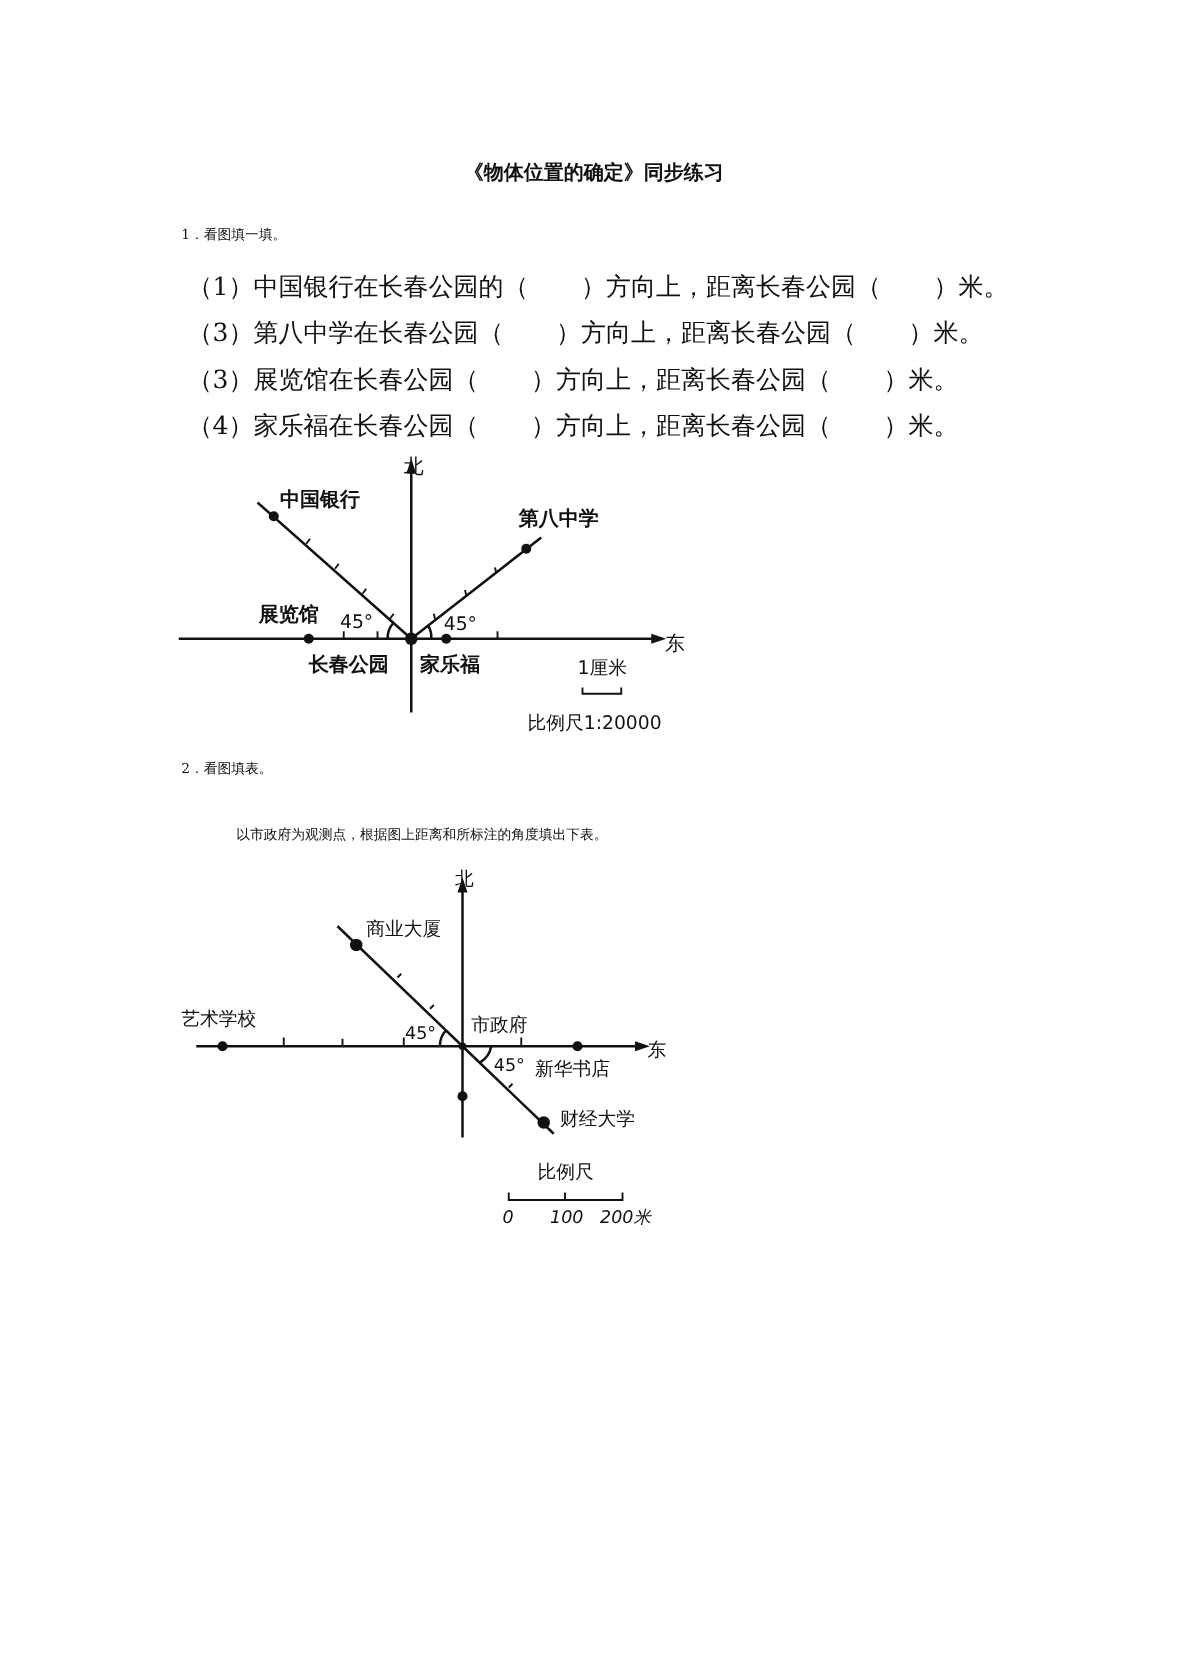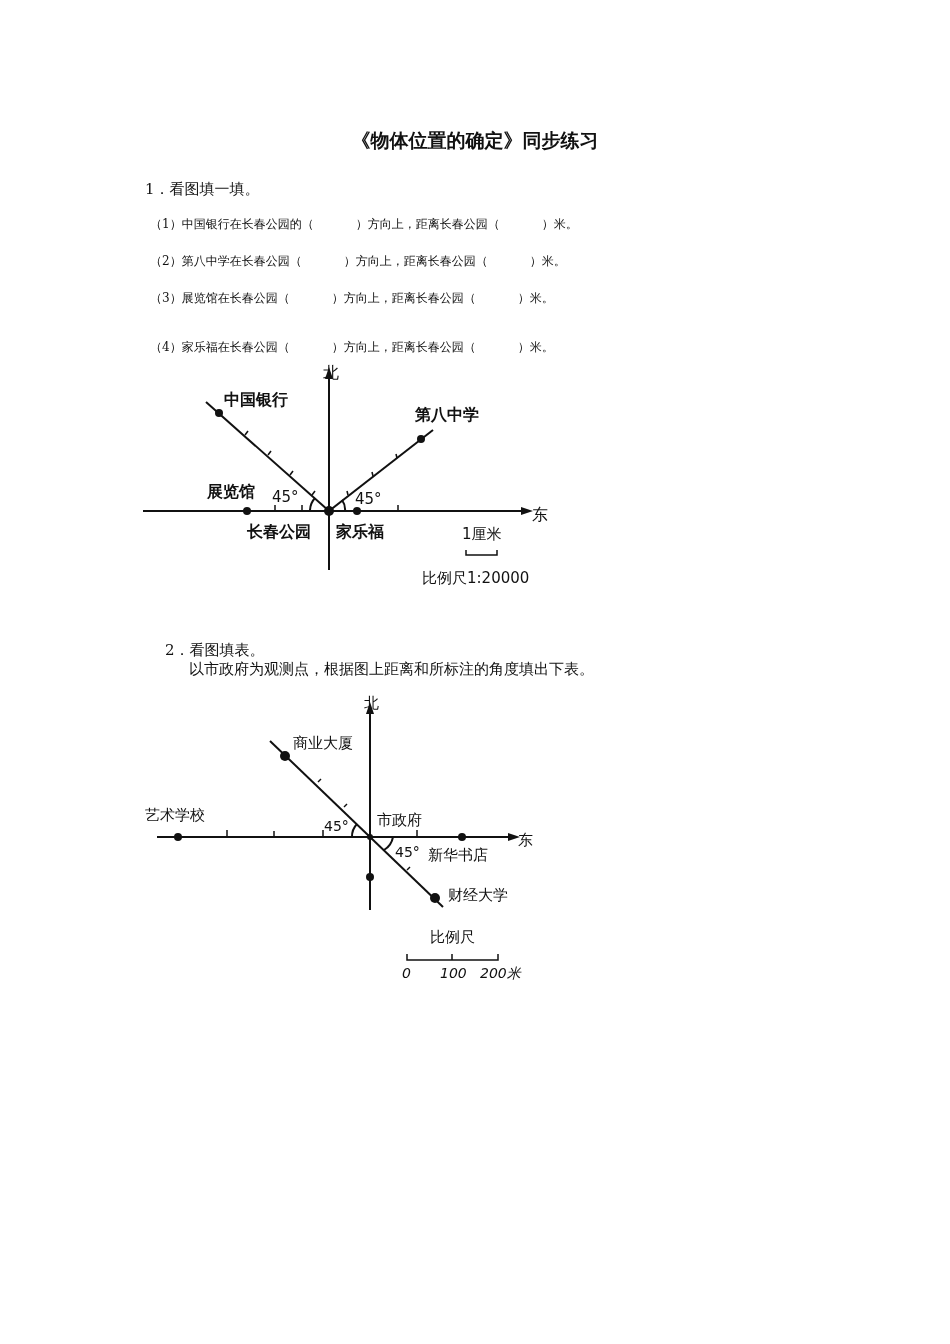--- a/index.html
+++ b/index.html
@@ -1,36 +1,36 @@
 <!DOCTYPE html>
 <html><head>
 <meta charset="utf-8">
 <style>
   html, body { margin:0; padding:0; background:#ffffff; }
   body { width:950px; height:1344px; position:relative; font-family:"DejaVu Serif","Liberation Serif",serif; color:#111; overflow:hidden; }
-  .title { position:absolute; top:128px; left:0; width:950px; text-align:center; font-size:19px; font-weight:bold; font-family:"DejaVu Sans","Liberation Sans",sans-serif; }
-  .line { position:absolute; left:145px; font-size:15px; white-space:pre;text-align:right; }
-  .sub { position:absolute; left:150px; font-size:12px; white-space:pre; }
+  .title { position:absolute; top:128px; left:0; width:950px; text-align:center; font-size:16px; font-weight:bold; font-family:"DejaVu Sans","Liberation Sans",sans-serif; }
+  .line { position:absolute; left:145px; font-size:11px; white-space:pre;text-align:right; }
+  .sub { position:absolute; left:150px; font-size:20px; white-space:pre; }
   .blank { display:inline-block; width:42px; }
   svg text { font-family:"DejaVu Sans","Liberation Sans",sans-serif; fill:#111; }
 </style>
 </head>
 <body>
 
 <div class="title">《物体位置的确定》同步练习</div>
 
 <div class="line" style="top:180px;">1．看图填一填。</div>
 
 <div class="sub" style="top:216px;"><span>（1）中国银行在长春公园的（</span><span class="blank"></span><span>）方向上，距离长春公园（</span><span class="blank"></span><span>）米。</span></div>
 
-<div class="sub" style="top:253px;"><span>（2）第八中学在长春公园（</span><span class="blank"></span><span>）方向上，距离长春公园（</span><span class="blank"></span><span>）米。</span></div>
+<div class="sub" style="top:253px;"><span>（3）第八中学在长春公园（</span><span class="blank"></span><span>）方向上，距离长春公园（</span><span class="blank"></span><span>）米。</span></div>
 
 <div class="sub" style="top:290px;text-align:center;"><span>（3）展览馆在长春公园（</span><span class="blank"></span><span>）方向上，距离长春公园（</span><span class="blank"></span><span>）米。</span></div>
 
-<div class="sub" style="top:327px;margin-top:12px;"><span>（4）家乐福在长春公园（</span><span class="blank"></span><span>）方向上，距离长春公园（</span><span class="blank"></span><span>）米。</span></div>
+<div class="sub" style="top:327px;"><span>（4）家乐福在长春公园（</span><span class="blank"></span><span>）方向上，距离长春公园（</span><span class="blank"></span><span>）米。</span></div>
 
 <svg style="position:absolute;left:140px;top:355px;" width="430" height="240" viewBox="0 0 430 240">
   <g stroke="#111" stroke-width="2" fill="none">
 
     <line x1="3" y1="156" x2="385" y2="156"></line>
     <line x1="189" y1="20" x2="189" y2="215"></line>
 
     <line x1="66" y1="47" x2="189" y2="156"></line>
     <line x1="293" y1="75" x2="189" y2="156"></line>
 
@@ -69,21 +69,21 @@
   <text x="67" y="142" font-size="16" font-weight="bold">展览馆</text>
   <text x="132" y="147" font-size="15">45°</text>
   <text x="215" y="149" font-size="15">45°</text>
   <text x="107" y="182" font-size="16" font-weight="bold">长春公园</text>
   <text x="196" y="182" font-size="16" font-weight="bold">家乐福</text>
   <text x="322" y="184" font-size="15">1厘米</text>
   <path d="M326 195 L326 200 L357 200 L357 195" stroke="#111" stroke-width="1.5" fill="none"></path>
   <text x="282" y="228" font-size="15">比例尺1:20000</text>
 </svg>
 
-<div class="line" style="top:641px;margin-left:20px;">2．看图填表。</div>
+<div class="line" style="top:607px;">2．看图填表。</div>
 <div class="line" style="top:660px;margin-left:44px;">以市政府为观测点，根据图上距离和所标注的角度填出下表。</div>
 
 <svg style="position:absolute;left:140px;top:690px;" width="400" height="295" viewBox="0 0 400 295">
   <g stroke="#111" stroke-width="2" fill="none">
     <line x1="17" y1="147" x2="372" y2="147"></line>
     <line x1="230" y1="20" x2="230" y2="220"></line>
     <line x1="130" y1="51" x2="230" y2="147"></line>
     <line x1="230" y1="147" x2="303" y2="217"></line>
     <path d="M212 147 A18 18 0 0 1 217 134"></path>
     <path d="M244 160 A19 19 0 0 0 253 147"></path>

